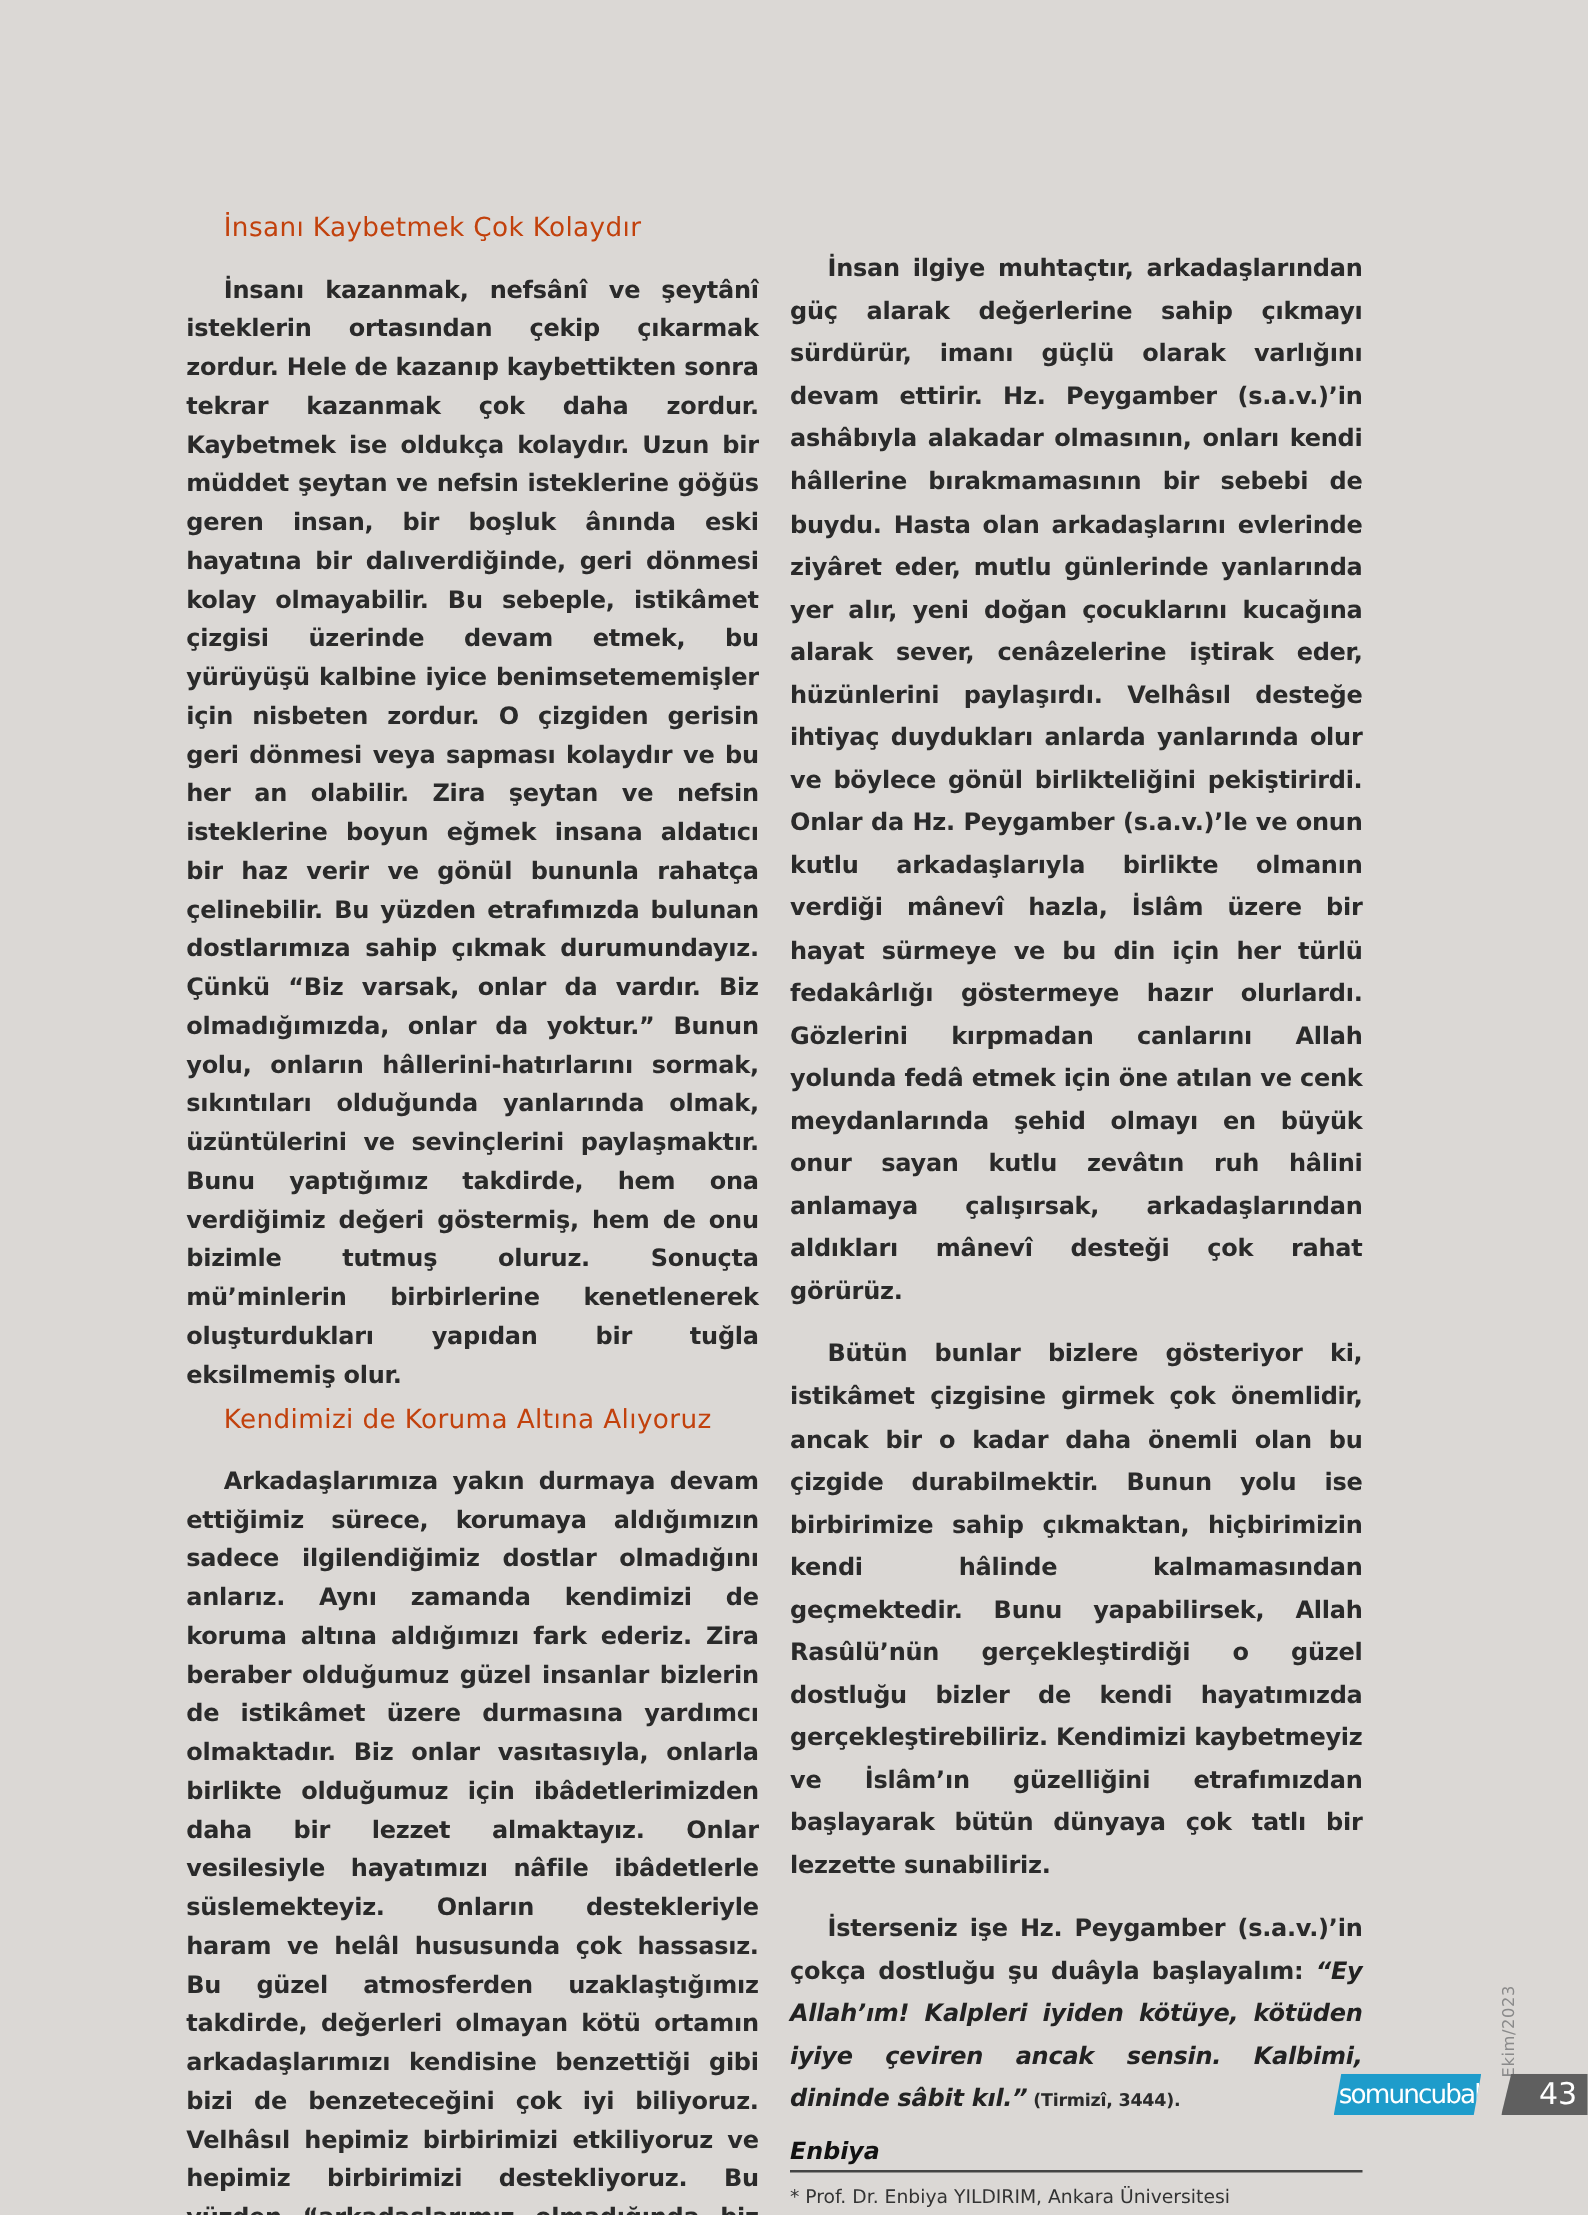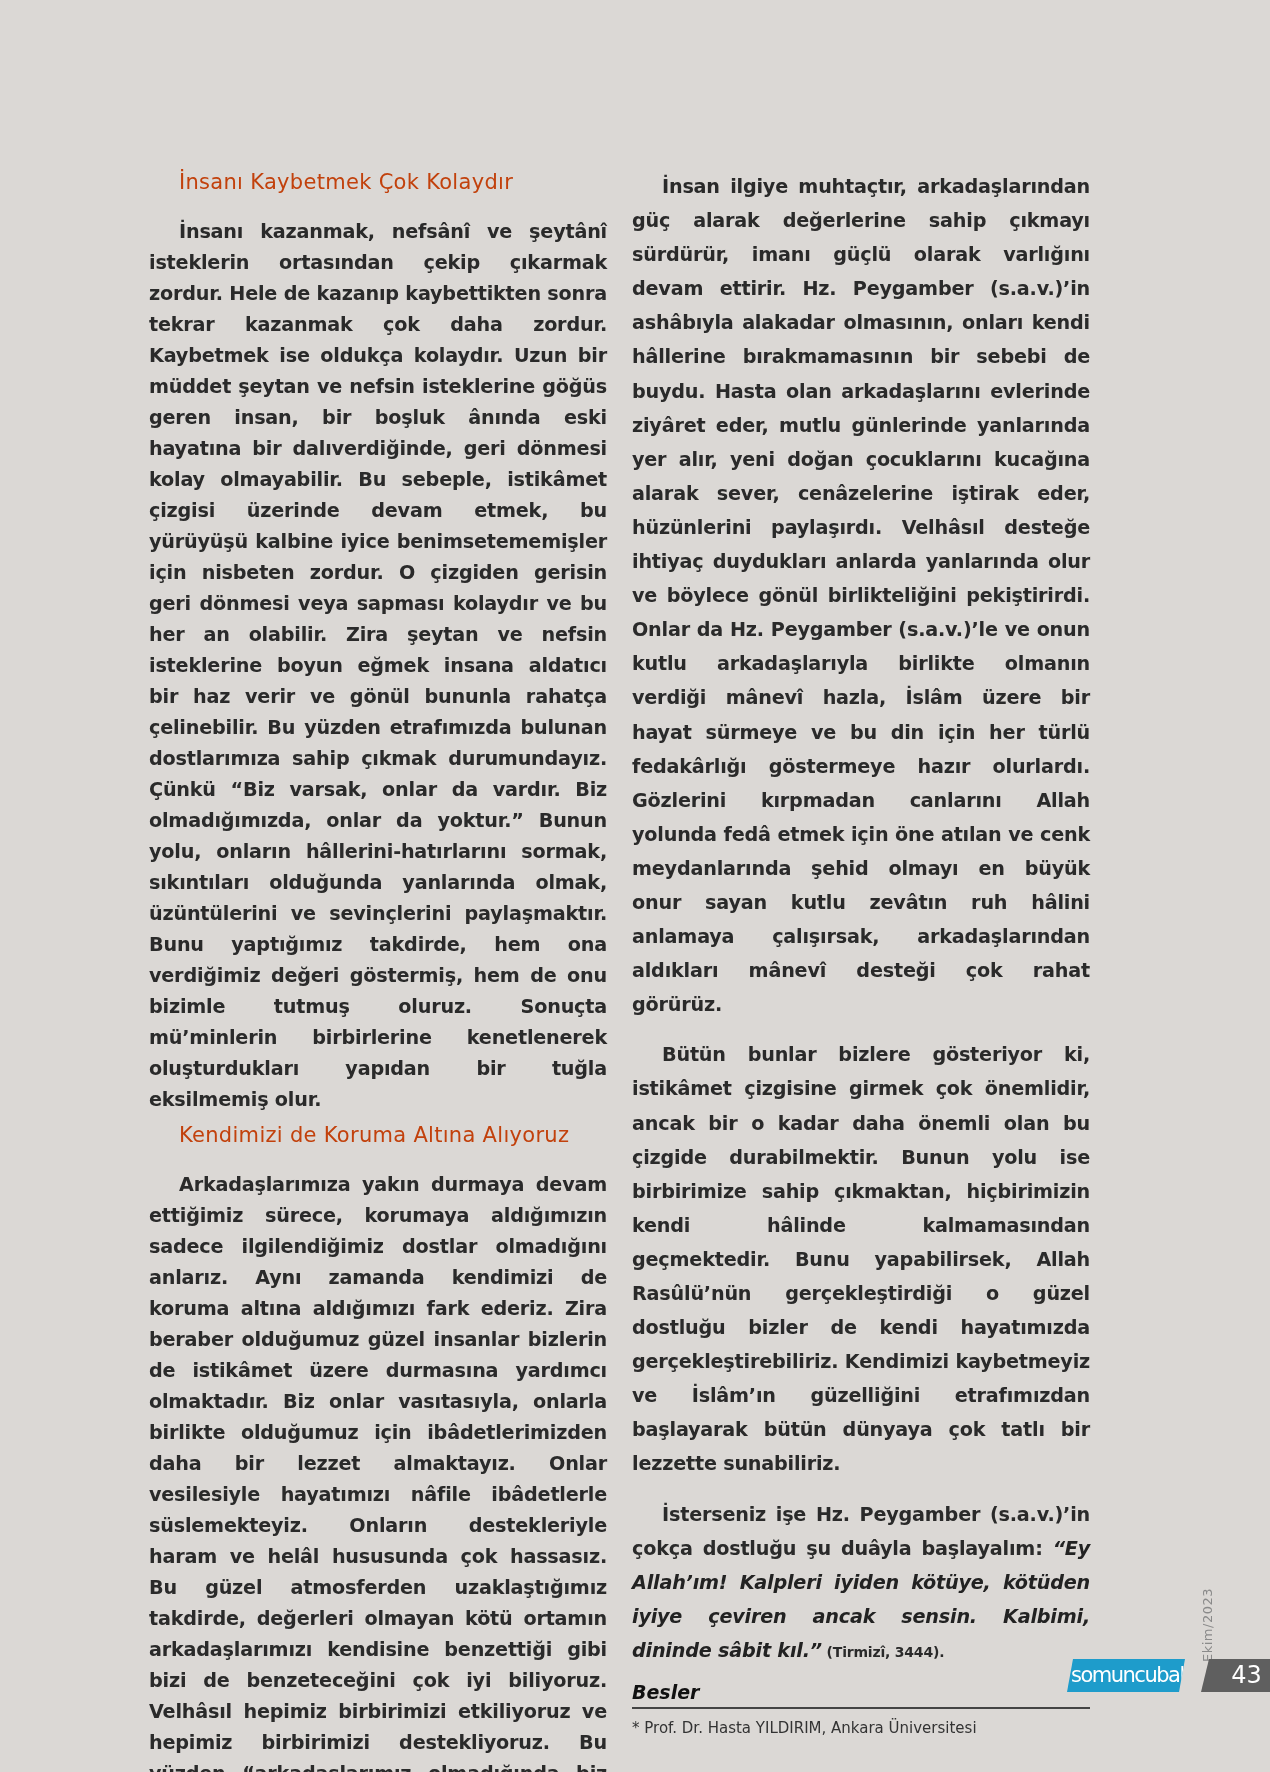--- a/index.html
+++ b/index.html
@@ -29,21 +29,21 @@
   p {
     margin: 0;
     font-size: 19.2px;
     line-height: 31px;
     text-align: justify;
     text-indent: 30px;
     font-weight: 700;
     letter-spacing: -0.2px;
     color: #2a2a2a;
   }
-  .col-right p { line-height: 34.1px; }
+  .col-right p { line-height: 34.1px; margin-top: 28px; }
   .col-right p + p { margin-top: 16px; }
   .col-left p + h2 { margin-top: 16px; }
   em.quote { font-style: italic; color: #222; }
   .cite { font-size: 14px; }
   .dipnot {
     margin-top: 12px;
     font-weight: bold;
     font-style: italic;
     font-size: 19px;
     padding-bottom: 4px;
@@ -101,22 +101,22 @@
   <h2>İnsanı Kaybetmek Çok Kolaydır</h2>
   <p>İnsanı kazanmak, nefsânî ve şeytânî isteklerin ortasından çekip çıkarmak zordur. Hele de kazanıp kaybettikten sonra tekrar kazanmak çok daha zordur. Kaybetmek ise oldukça kolaydır. Uzun bir müddet şeytan ve nefsin isteklerine göğüs geren insan, bir boşluk ânında eski hayatına bir dalıverdiğinde, geri dönmesi kolay olmayabilir. Bu sebeple, istikâmet çizgisi üzerinde devam etmek, bu yürüyüşü kalbine iyice benimsetememişler için nisbeten zordur. O çizgiden gerisin geri dönmesi veya sapması kolaydır ve bu her an olabilir. Zira şeytan ve nefsin isteklerine boyun eğmek insana aldatıcı bir haz verir ve gönül bununla rahatça çelinebilir. Bu yüzden etrafımızda bulunan dostlarımıza sahip çıkmak durumundayız. Çünkü “Biz varsak, onlar da vardır. Biz olmadığımızda, onlar da yoktur.” Bunun yolu, onların hâllerini-hatırlarını sormak, sıkıntıları olduğunda yanlarında olmak, üzüntülerini ve sevinçlerini paylaşmaktır. Bunu yaptığımız takdirde, hem ona verdiğimiz değeri göstermiş, hem de onu bizimle tutmuş oluruz. Sonuçta mü’minlerin birbirlerine kenetlenerek oluşturdukları yapıdan bir tuğla eksilmemiş olur.</p>
   <h2 class="second">Kendimizi de Koruma Altına Alıyoruz</h2>
   <p>Arkadaşlarımıza yakın durmaya devam ettiğimiz sürece, korumaya aldığımızın sadece ilgilendiğimiz dostlar olmadığını anlarız. Aynı zamanda kendimizi de koruma altına aldığımızı fark ederiz. Zira beraber olduğumuz güzel insanlar bizlerin de istikâmet üzere durmasına yardımcı olmaktadır. Biz onlar vasıtasıyla, onlarla birlikte olduğumuz için ibâdetlerimizden daha bir lezzet almaktayız. Onlar vesilesiyle hayatımızı nâfile ibâdetlerle süslemekteyiz. Onların destekleriyle haram ve helâl hususunda çok hassasız. Bu güzel atmosferden uzaklaştığımız takdirde, değerleri olmayan kötü ortamın arkadaşlarımızı kendisine benzettiği gibi bizi de benzeteceğini çok iyi biliyoruz. Velhâsıl hepimiz birbirimizi etkiliyoruz ve hepimiz birbirimizi destekliyoruz. Bu yüzden “arkadaşlarımız olmadığında biz de yokuz.”</p>
 </div>
 
 <div class="col col-right">
   <p>İnsan ilgiye muhtaçtır, arkadaşlarından güç alarak değerlerine sahip çıkmayı sürdürür, imanı güçlü olarak varlığını devam ettirir. Hz. Peygamber (s.a.v.)’in ashâbıyla alakadar olmasının, onları kendi hâllerine bırakmamasının bir sebebi de buydu. Hasta olan arkadaşlarını evlerinde ziyâret eder, mutlu günlerinde yanlarında yer alır, yeni doğan çocuklarını kucağına alarak sever, cenâzelerine iştirak eder, hüzünlerini paylaşırdı. Velhâsıl desteğe ihtiyaç duydukları anlarda yanlarında olur ve böylece gönül birlikteliğini pekiştirirdi. Onlar da Hz. Peygamber (s.a.v.)’le ve onun kutlu arkadaşlarıyla birlikte olmanın verdiği mânevî hazla, İslâm üzere bir hayat sürmeye ve bu din için her türlü fedakârlığı göstermeye hazır olurlardı. Gözlerini kırpmadan canlarını Allah yolunda fedâ etmek için öne atılan ve cenk meydanlarında şehid olmayı en büyük onur sayan kutlu zevâtın ruh hâlini anlamaya çalışırsak, arkadaşlarından aldıkları mânevî desteği çok rahat görürüz.</p>
   <p>Bütün bunlar bizlere gösteriyor ki, istikâmet çizgisine girmek çok önemlidir, ancak bir o kadar daha önemli olan bu çizgide durabilmektir. Bunun yolu ise birbirimize sahip çıkmaktan, hiçbirimizin kendi hâlinde kalmamasından geçmektedir. Bunu yapabilirsek, Allah Rasûlü’nün gerçekleştirdiği o güzel dostluğu bizler de kendi hayatımızda gerçekleştirebiliriz. Kendimizi kaybetmeyiz ve İslâm’ın güzelliğini etrafımızdan başlayarak bütün dünyaya çok tatlı bir lezzette sunabiliriz.</p>
   <p><span>İsterseniz işe Hz. Peygamber (s.a.v.)’in çokça dostluğu şu duâyla başlayalım: </span><em class="quote">“Ey Allah’ım! Kalpleri iyiden kötüye, kötüden iyiye çeviren ancak sensin. Kalbimi, dininde sâbit kıl.”</em><span class="cite"> (Tirmizî, 3444).</span></p>
-  <div class="dipnot">Besler</div>
-  <div class="footnote">* Prof. Dr. Hasta YILDIRIM, Ankara Üniversitesi</div>
+  <div class="dipnot">Enbiya</div>
+  <div class="footnote">* Prof. Dr. Enbiya YILDIRIM, Ankara Üniversitesi</div>
 </div>
 
 <div class="date-vertical">Ekim/2023</div>
 
 <div class="brand-bar">
   <div class="brand-blue">somuncubaba</div>
   <div class="brand-gray">43</div>
 </div>
 
 </body></html>

